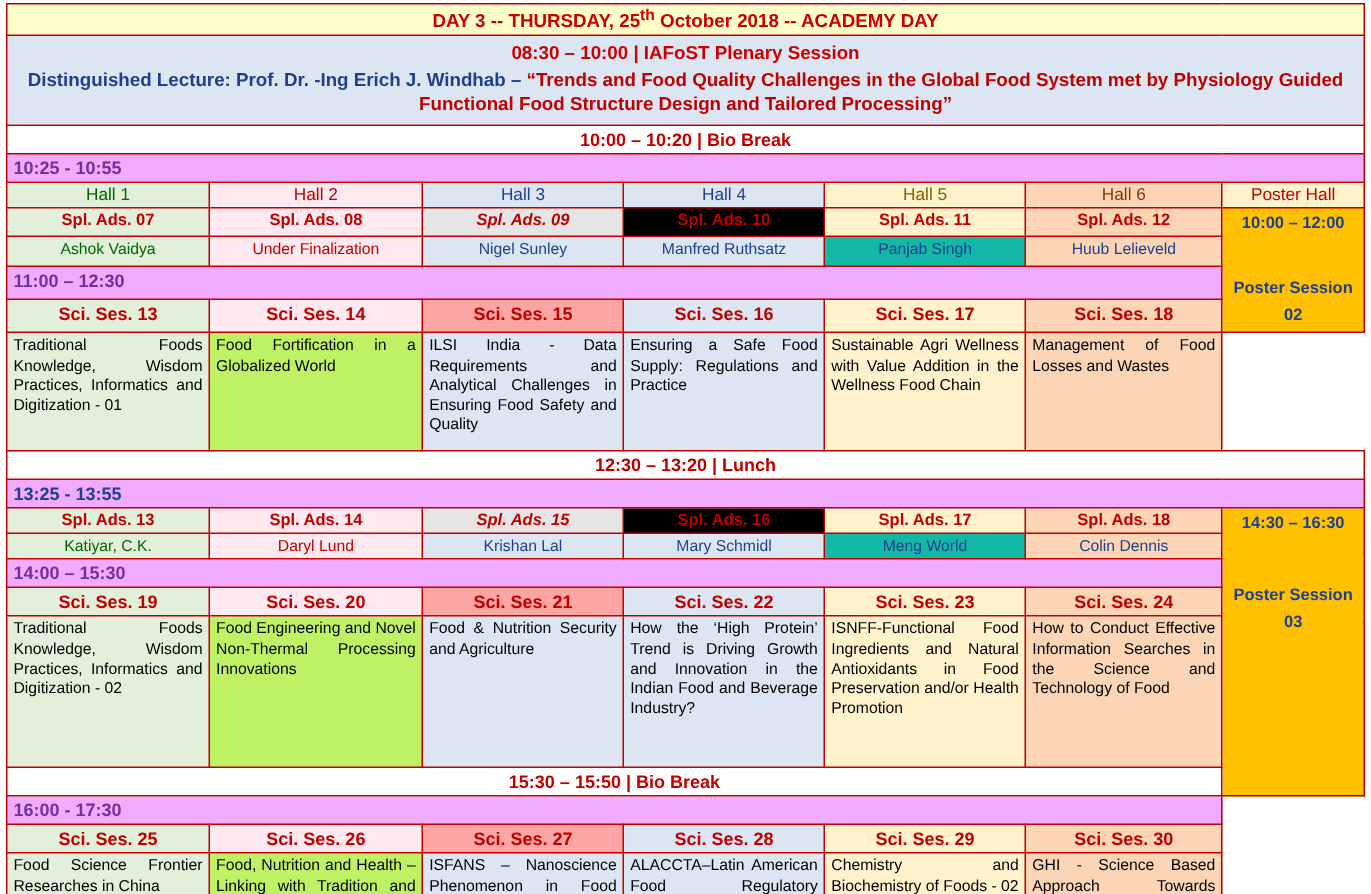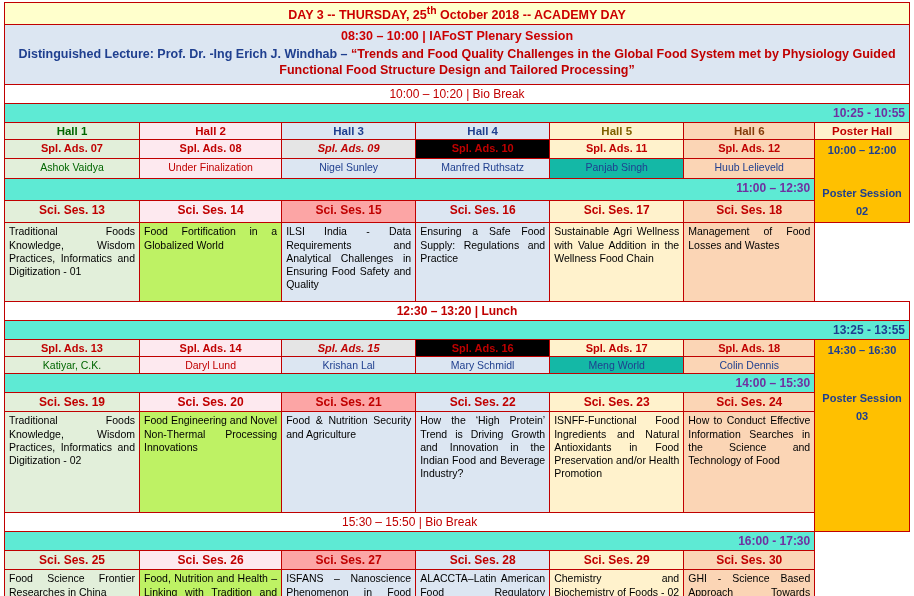--- a/index.html
+++ b/index.html
@@ -44,36 +44,36 @@
     font-weight:bold;
     font-size:12.5px;
     line-height:1.3;
     padding:0 6px 3px 6px;
   }
   .plenary .quote{color:#c00000;}
   .break{
     background:#ffffff;
     text-align:center;
     color:#c00000;
-    font-weight:normal;
+    font-weight:bold;
     font-size:12px;
     padding:3px 0;
   }
   .timeband{
-    background:#5eead4;
-    text-align:right;
+    background:#f0abfc;
+    text-align:left;
     color:#7030a0;
     font-weight:bold;
     font-size:12px;
     padding:3px 0;
   }
   .timeband.blue{color:#1f3f8f;}
   .hallrow td{
     text-align:center;
-    font-weight:bold;
+    font-weight:normal;
     font-size:11.5px;
   }
   .h1{background:#e2efda;color:#006600;}
   .h2{background:#fde9ef;color:#c00000;}
   .h3{background:#dce6f2;color:#1f3f8f;}
   .h4{background:#dce6f2;color:#1f3f8f;}
   .h5{background:#fff2cc;color:#7f6000;}
   .h6{background:#fbd5b5;color:#843c0c;}
   .posterhead{
     background:#fff2cc;

